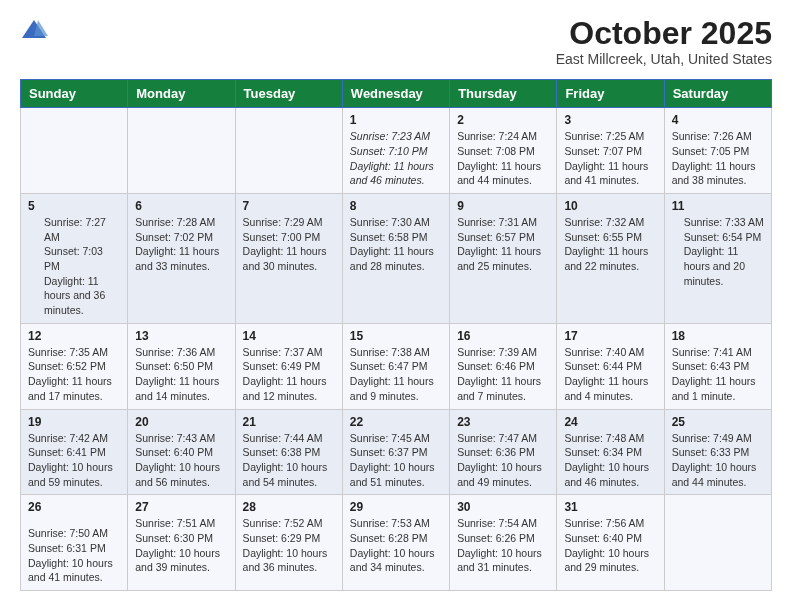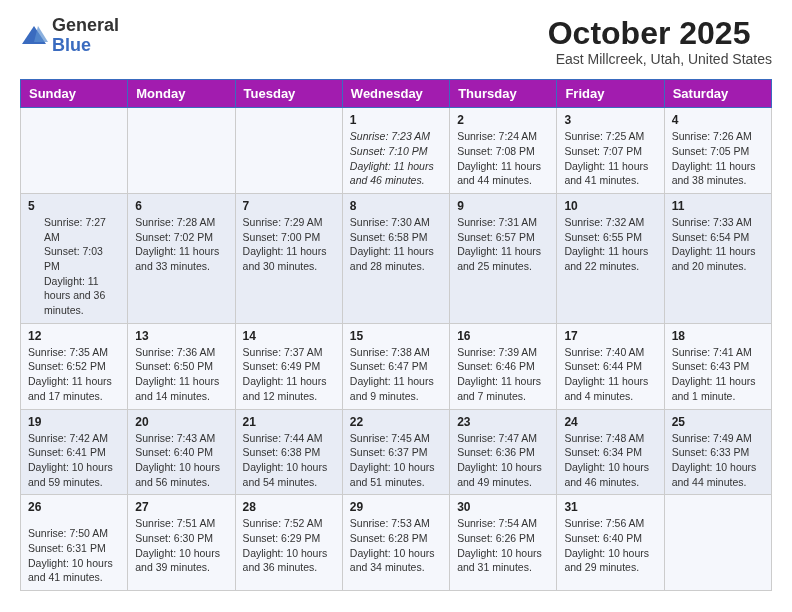--- a/index.html
+++ b/index.html
@@ -26,41 +26,42 @@
       font-weight: bold;
       line-height: 1.1;
     }
     .logo-text .general { color: #333; }
     .logo-text .blue { color: #3a6bbf; }
     .logo-icon {
       width: 28px;
       height: 28px;
     }
     .title-block {
+      text-align: right;
       margin-left: 7px;
     }
     .title-block h1 {
       font-size: 32px;
       font-weight: 700;
       color: #222;
       line-height: 1.1;
     }
     .title-block h2 {
       font-size: 14px;
       font-weight: 400;
       color: #444;
       padding-left: 8px;
     }
     .calendar {
       width: 100%;
       border-collapse: collapse;
       border: 1px solid #ccc;
     }
     .calendar thead th {
-      background-color: #a21caf;
+      background-color: #15803d;
       color: #fff;
       font-size: 13px;
       font-weight: 600;
       padding: 6px 8px;
       text-align: left;
       border: 1px solid #3a6bbf;
     }
     .calendar tbody td {
       vertical-align: top;
       border: 1px solid #ccc;
@@ -91,24 +92,20 @@
   </style>
 </head>
 <body>
 
 <div class="header">
   <div class="logo">
     <svg class="logo-icon" viewBox="0 0 28 28">
       <polygon points="14,4 26,22 2,22" fill="#3a6bbf"></polygon>
       <polygon points="18,4 28,20 14,20" fill="#5a8fd0" opacity="0.7"></polygon>
     </svg>
-    <div class="logo-text">
-      <span class="general">General</span><br>
-      <span class="blue">Blue</span>
-    </div>
   </div>
   <div class="title-block">
     <h1>October 2025</h1>
     <h2>East Millcreek, Utah, United States</h2>
   </div>
 </div>
 
 <table class="calendar">
   <thead>
     <tr>
@@ -183,21 +180,21 @@
 Daylight: 11 hours and 25 minutes.</div>
         </td>
         <td>
           <div class="day-num">10</div>
           <div class="day-info" style="white-space: pre-line;">Sunrise: 7:32 AM
 Sunset: 6:55 PM
 Daylight: 11 hours and 22 minutes.</div>
         </td>
         <td>
           <div class="day-num">11</div>
-          <div class="day-info" style="white-space: pre-line;">Sunrise: 7:33 AM
+          <div class="day-info" style="white-space: pre-line; margin-left: 12px;">Sunrise: 7:33 AM
 Sunset: 6:54 PM
 Daylight: 11 hours and 20 minutes.</div>
         </td>
       </tr>
       <tr>
         <td>
           <div class="day-num">12</div>
           <div class="day-info" style="white-space: pre-line;">Sunrise: 7:35 AM
 Sunset: 6:52 PM
 Daylight: 11 hours and 17 minutes.</div>

